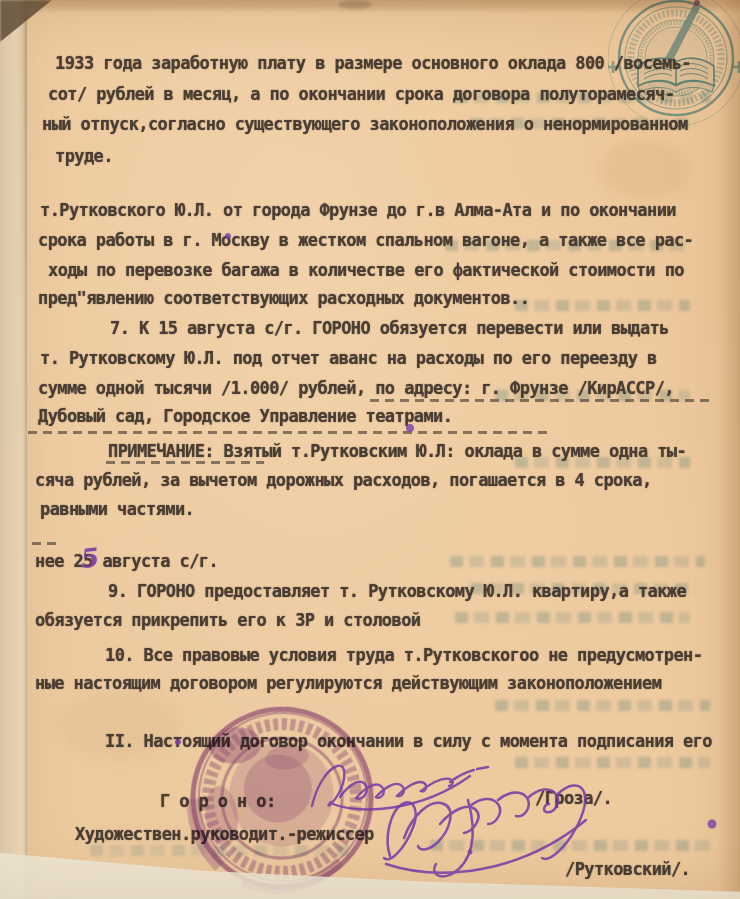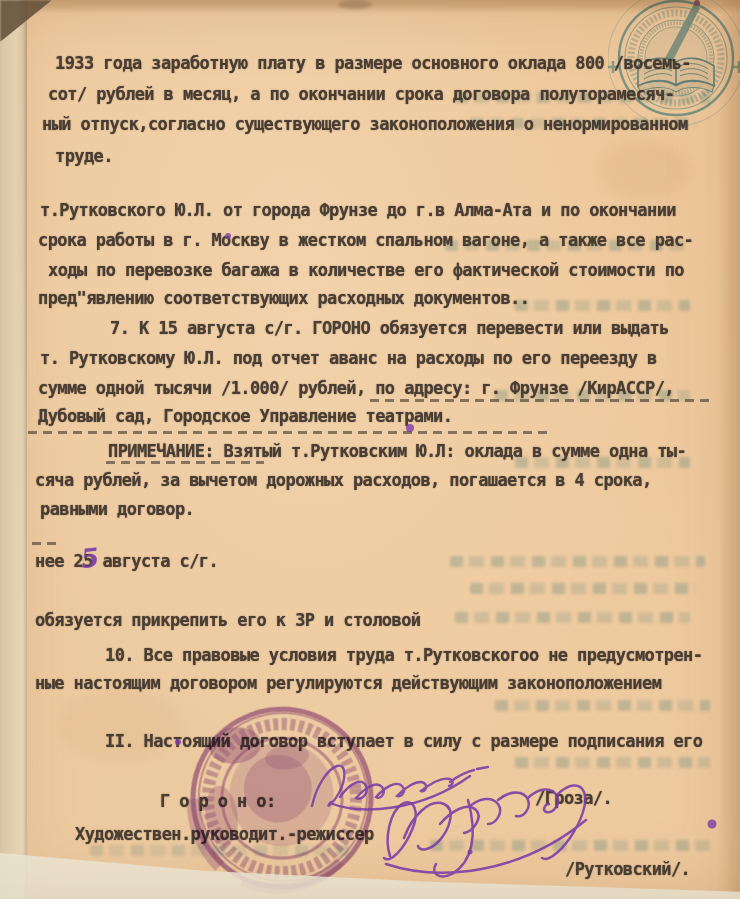--- a/index.html
+++ b/index.html
@@ -128,26 +128,27 @@
   <div class="tl" style="left:40px;top:200px">т.Рутковского Ю.Л. от города Фрунзе до г.в Алма-Ата и по окончании</div>
   <div class="tl" style="left:38px;top:230px">срока работы в г. Москву в жестком спальном вагоне, а также все рас-</div>
   <div class="tl" style="left:48px;top:260px">ходы по перевозке багажа в количестве его фактической стоимости по</div>
   <div class="tl" style="left:38px;top:288px">пред"явлению соответствующих расходных документов..</div>
   <div class="tl" style="left:110px;top:318px">7. К 15 августа с/г. ГОРОНО обязуется перевести или выдать</div>
   <div class="tl" style="left:40px;top:348px">т. Рутковскому Ю.Л. под отчет аванс на расходы по его переезду в</div>
   <div class="tl" style="left:38px;top:378px">сумме одной тысячи /1.000/ рублей, по адресу: г. Фрунзе /КирАССР/,</div>
   <div class="tl" style="left:38px;top:406px">Дубовый сад, Городское Управление театрами.</div>
   <div class="tl" style="left:108px;top:441px">ПРИМЕЧАНИЕ: Взятый т.Рутковским Ю.Л: оклада в сумме одна ты-</div>
   <div class="tl" style="left:35px;top:470px">сяча рублей, за вычетом дорожных расходов, погашается в 4 срока,</div>
-  <div class="tl" style="left:40px;top:499px">равными договор.</div>
+  <div class="tl" style="left:40px;top:499px">равными частями.</div>
   <div class="tl" style="left:35px;top:551px">нее 25 августа с/г.</div>
+  <div class="tl" style="left:108px;top:581px">9. ГОРОНО предоставляет т. Рутковскому Ю.Л. квартиру,а также</div>
   <div class="tl" style="left:35px;top:610px">обязуется прикрепить его к ЗР и столовой</div>
   <div class="tl" style="left:105px;top:645px">10. Все правовые условия труда т.Рутковскогоо не предусмотрен-</div>
   <div class="tl" style="left:35px;top:673px">ные настоящим договором регулируются действующим законоположением</div>
-  <div class="tl" style="left:105px;top:731px">II. Настоящий договор вступает в силу с размере подписания его</div>
+  <div class="tl" style="left:105px;top:731px">II. Настоящий договор окончании в силу с момента подписания его</div>
 
   <div class="dash-rule" style="left:370px;top:399px;width:340px;"></div>
   <div class="dash-rule" style="left:28px;top:431px;width:522px;"></div>
   <div class="dash-rule" style="left:106px;top:461px;width:158px;"></div>
   <div class="dash-rule" style="left:32px;top:542px;width:26px;"></div>
 
   <div class="tl" style="left:160px;top:791px">Г о р о н о:</div>
   <div class="tl" style="left:535px;top:788px">/Гроза/.</div>
   <div class="tl" style="left:75px;top:824px">Художествен.руководит.-режиссер</div>
   <div class="tl" style="left:565px;top:859px">/Рутковский/.</div>

